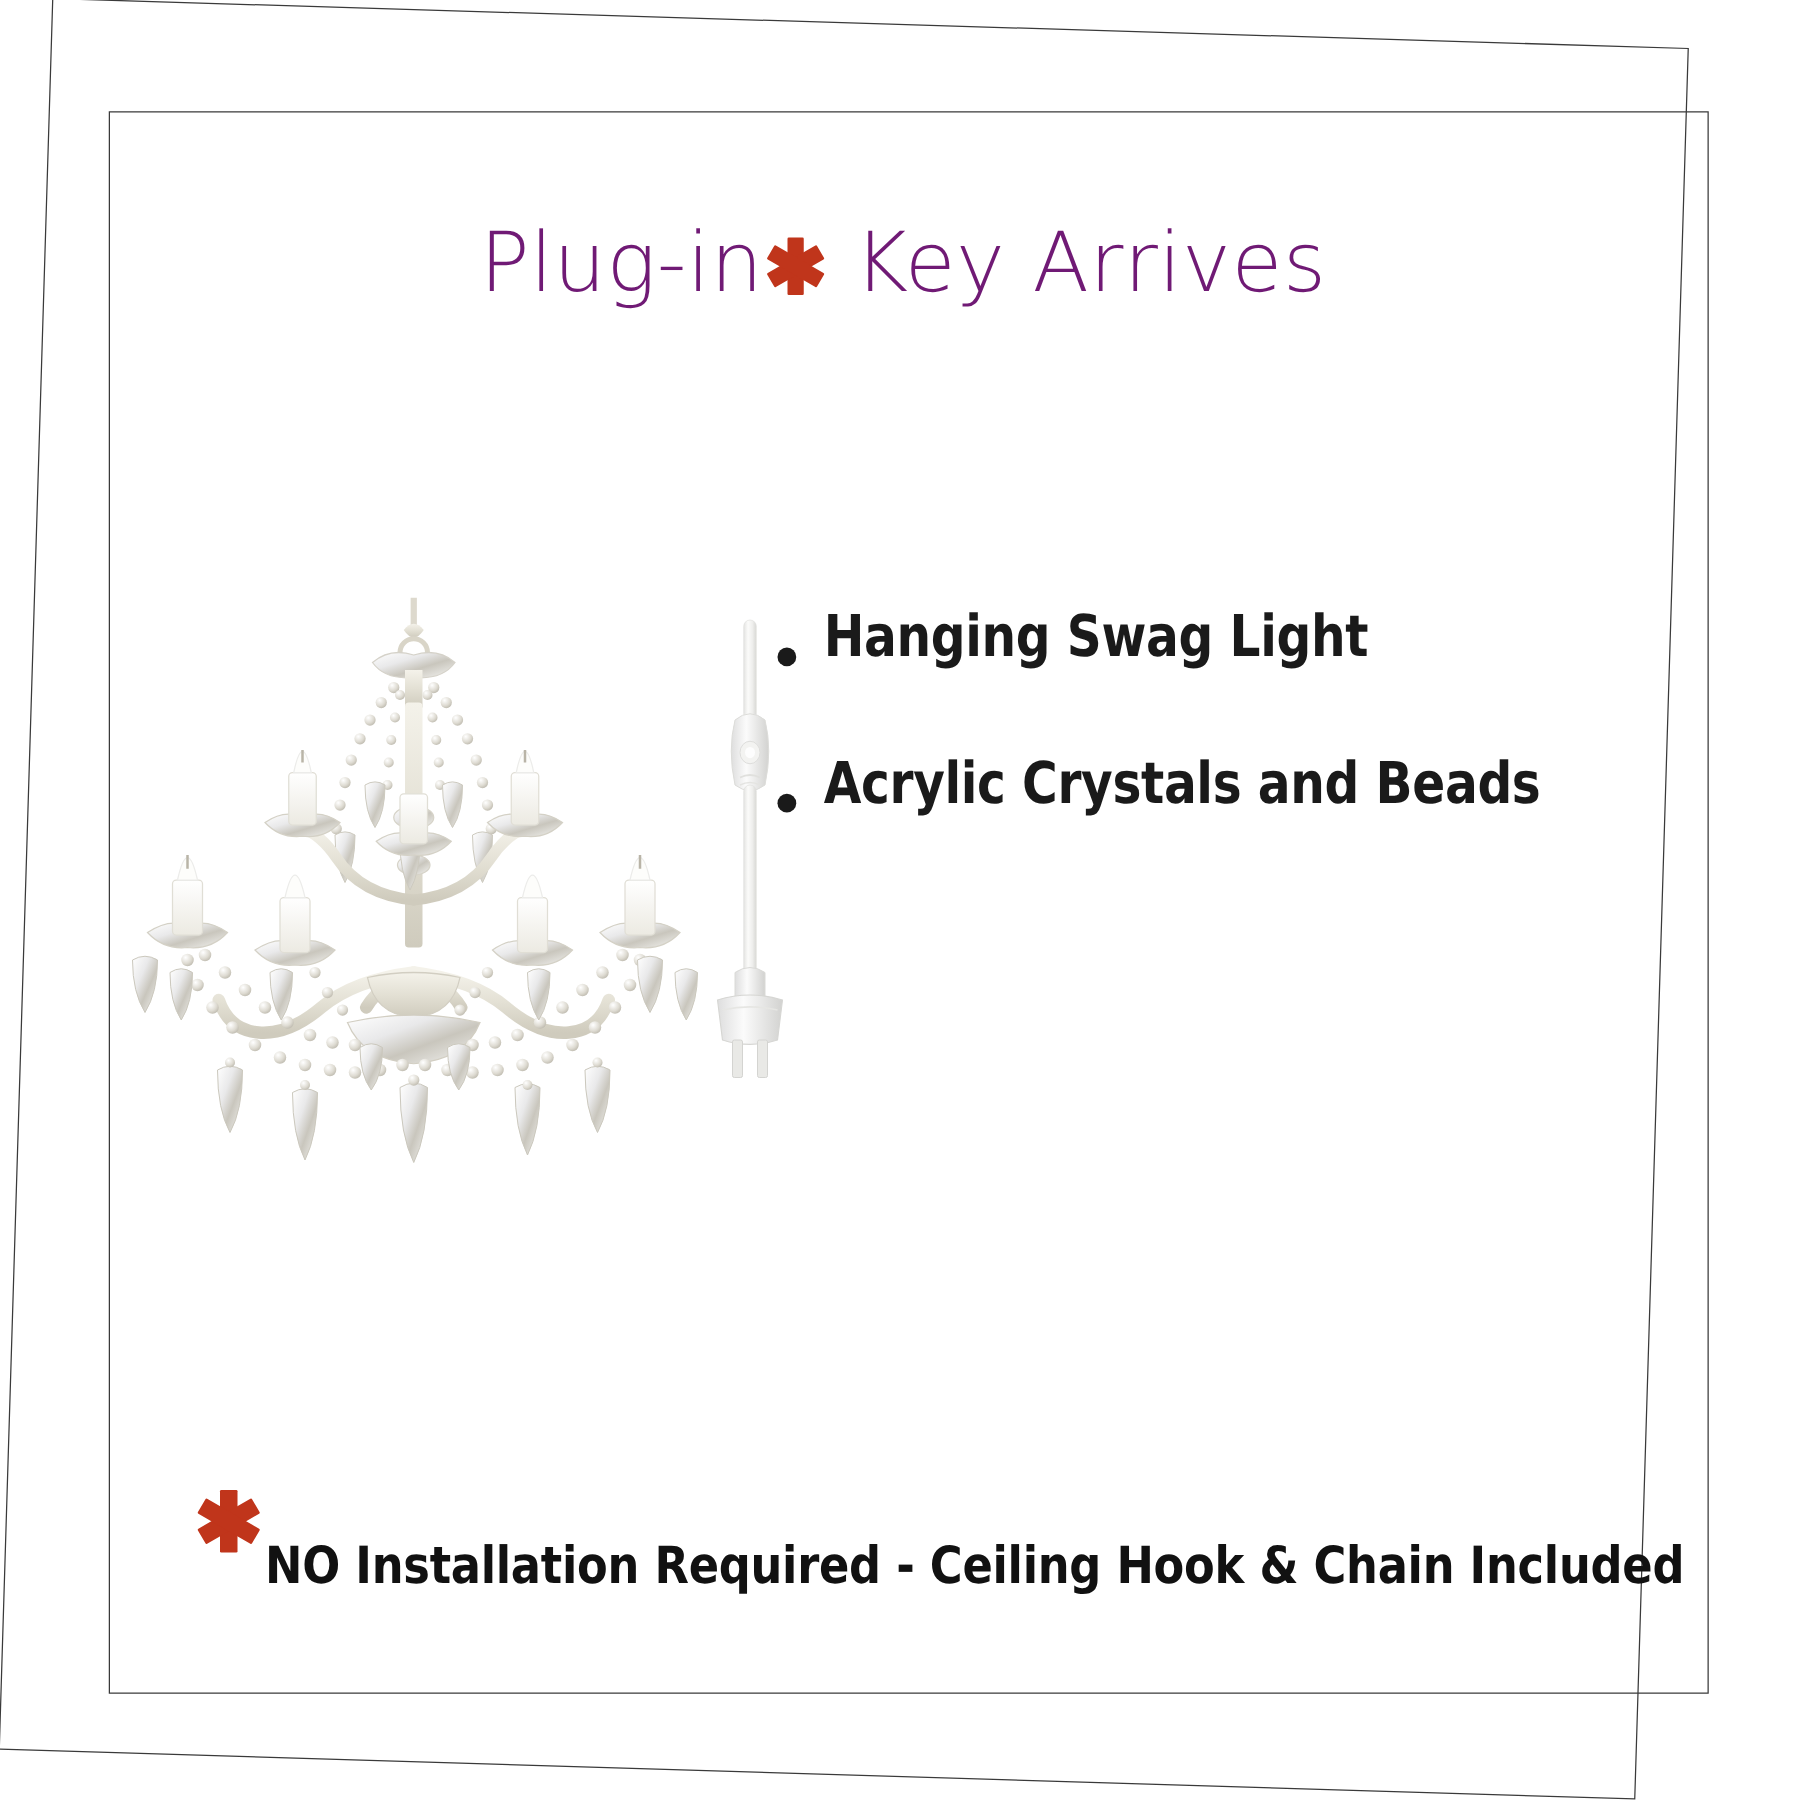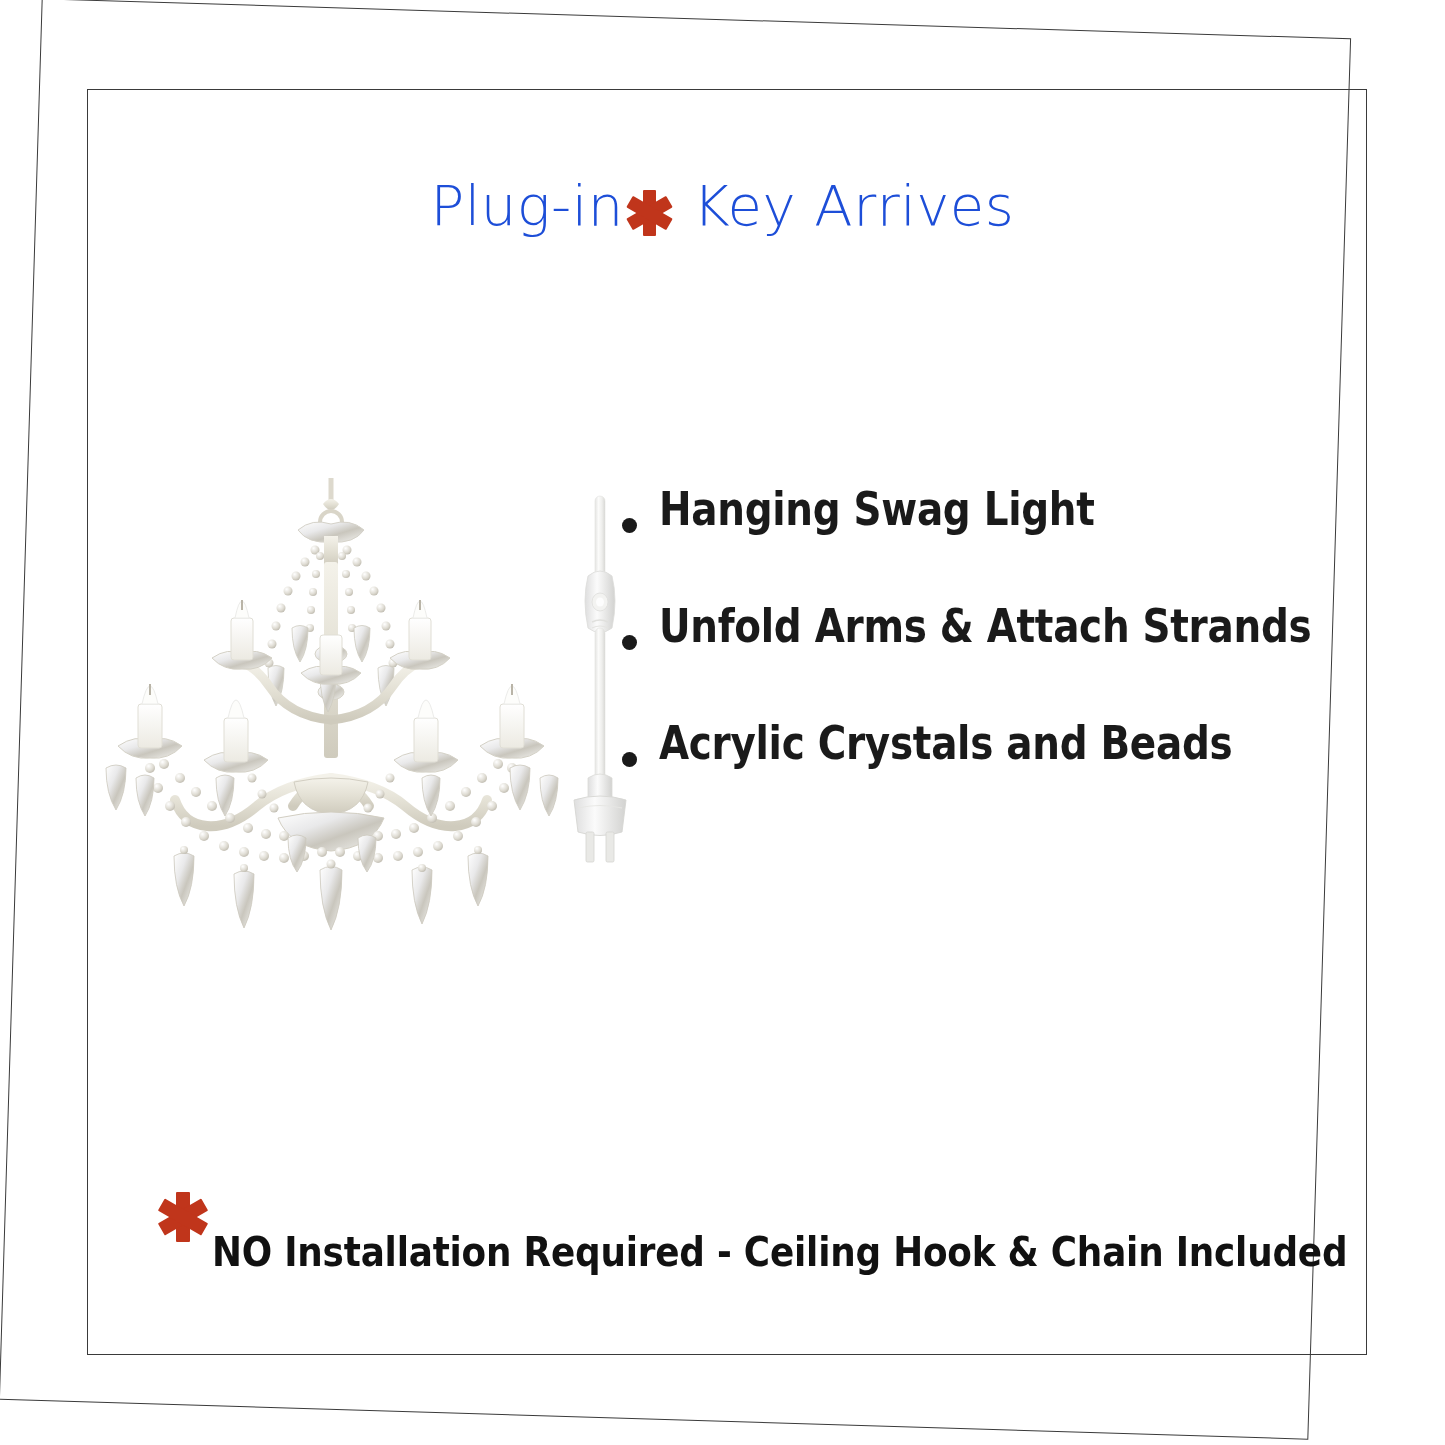--- a/index.html
+++ b/index.html
@@ -43,24 +43,24 @@
   .title-row {
     position: absolute;
     left: 0;
     top: 178px;
     width: 1445px;
     text-align: center;
     white-space: nowrap;
     line-height: 1;
   }
   .title-text {
-    font-size: 56px;
+    font-size: 66px;
     font-weight: 300;
     letter-spacing: 0.5px;
-    color: #1d4ed8;
+    color: #701a75;
     font-family: "DejaVu Sans", sans-serif;
     font-stretch: normal;
     vertical-align: baseline;
   }
   .ast {
     display: inline-block;
     vertical-align: top;
     position: relative;
   }
 
@@ -425,24 +425,20 @@
     </svg>
   </div>
 
   <div class="features">
     <div class="feature-item">
       <span class="bullet-dot"></span>
       <span class="feature-label">Hanging Swag Light</span>
     </div>
     <div class="feature-item">
       <span class="bullet-dot"></span>
-      <span class="feature-label">Unfold Arms &amp; Attach Strands</span>
-    </div>
-    <div class="feature-item">
-      <span class="bullet-dot"></span>
       <span class="feature-label">Acrylic Crystals and Beads</span>
     </div>
   </div>
 
   <span class="asterisk ast-footer footer-ast">
       <i></i>
       <i></i>
       <i></i>
     </span>
   <div class="footer-note">NO Installation Required - Ceiling Hook &amp; Chain Included</div>

